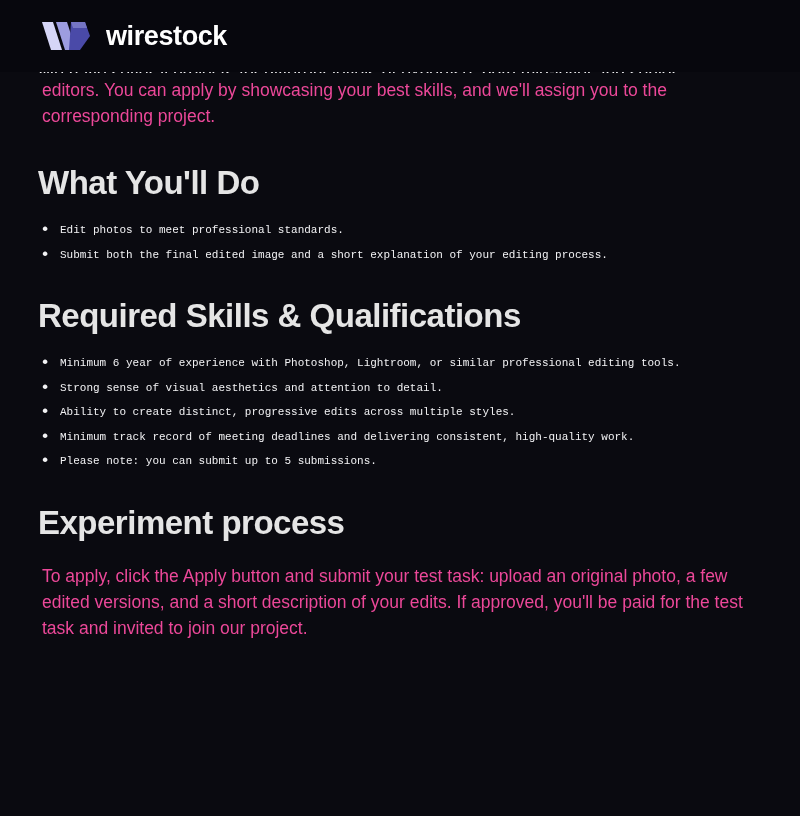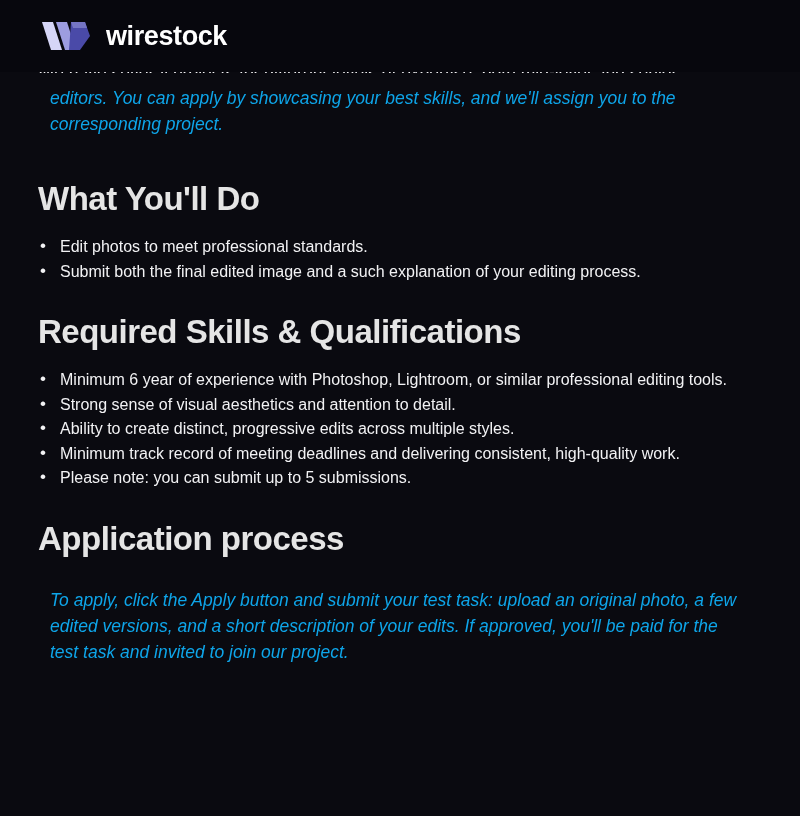--- a/index.html
+++ b/index.html
@@ -62,44 +62,44 @@
     color: #f2f2f4;
     height: 13px;
     overflow: hidden;
     margin: 0;
     position: relative;
     top: 0px;
   }
   p.para {
     font-size: 17.5px;
     line-height: 26px;
-    color: #0ea5e9;
-    margin: 12px;
-    font-style: italic;
+    color: #ec4899;
+    margin: 4px;
   }
   h2.section-title {
     font-size: 33px;
     line-height: 40px;
     font-weight: bold;
     letter-spacing: -0.5px;
     color: #e5e5e5;
     margin: 0;
   }
   ul.bullets {
     list-style: none;
     margin: 0;
     padding: 0;
   }
   ul.bullets li {
     position: relative;
     padding-left: 22px;
-    font-size: 16px;
+    font-size: 11px;
     line-height: 23.5px;
     color: #f2f2f4;
     margin: 0 0 1px 0;
+    font-family: Liberation Mono, monospace;
   }
   ul.bullets li::before {
     content: "\2022";
     position: absolute;
     left: 2px;
     top: -1px;
     font-size: 17px;
     color: #f2f2f4;
   }
   .sp-16 { height: 16px; }
@@ -128,40 +128,40 @@
     <p class="para">editors. You can apply by showcasing your best skills, and we'll assign you to the corresponding project.</p>
 
     <div class="sp-30"></div>
 
     <h2 class="section-title">What You'll Do</h2>
 
     <div class="sp-16"></div>
 
     <ul class="bullets">
       <li>Edit photos to meet professional standards.</li>
-      <li>Submit both the final edited image and a such explanation of your editing process.</li>
+      <li>Submit both the final edited image and a short explanation of your editing process.</li>
     </ul>
 
     <div class="sp-28"></div>
 
     <h2 class="section-title">Required Skills &amp; Qualifications</h2>
 
     <div class="sp-16"></div>
 
     <ul class="bullets">
       <li>Minimum 6 year of experience with Photoshop, Lightroom, or similar professional editing tools.</li>
       <li>Strong sense of visual aesthetics and attention to detail.</li>
       <li>Ability to create distinct, progressive edits across multiple styles.</li>
       <li>Minimum track record of meeting deadlines and delivering consistent, high-quality work.</li>
       <li>Please note: you can submit up to 5 submissions.</li>
     </ul>
 
     <div class="sp-28"></div>
 
-    <h2 class="section-title">Application process</h2>
+    <h2 class="section-title">Experiment process</h2>
 
     <div class="sp-16"></div>
 
     <p class="para">To apply, click the Apply button and submit your test task: upload an original photo, a few edited versions, and a short description of your edits. If approved, you'll be paid for the test task and invited to join our project.</p>
 
     <div class="sp-28"></div>
 
 
   </div>
 </div>

